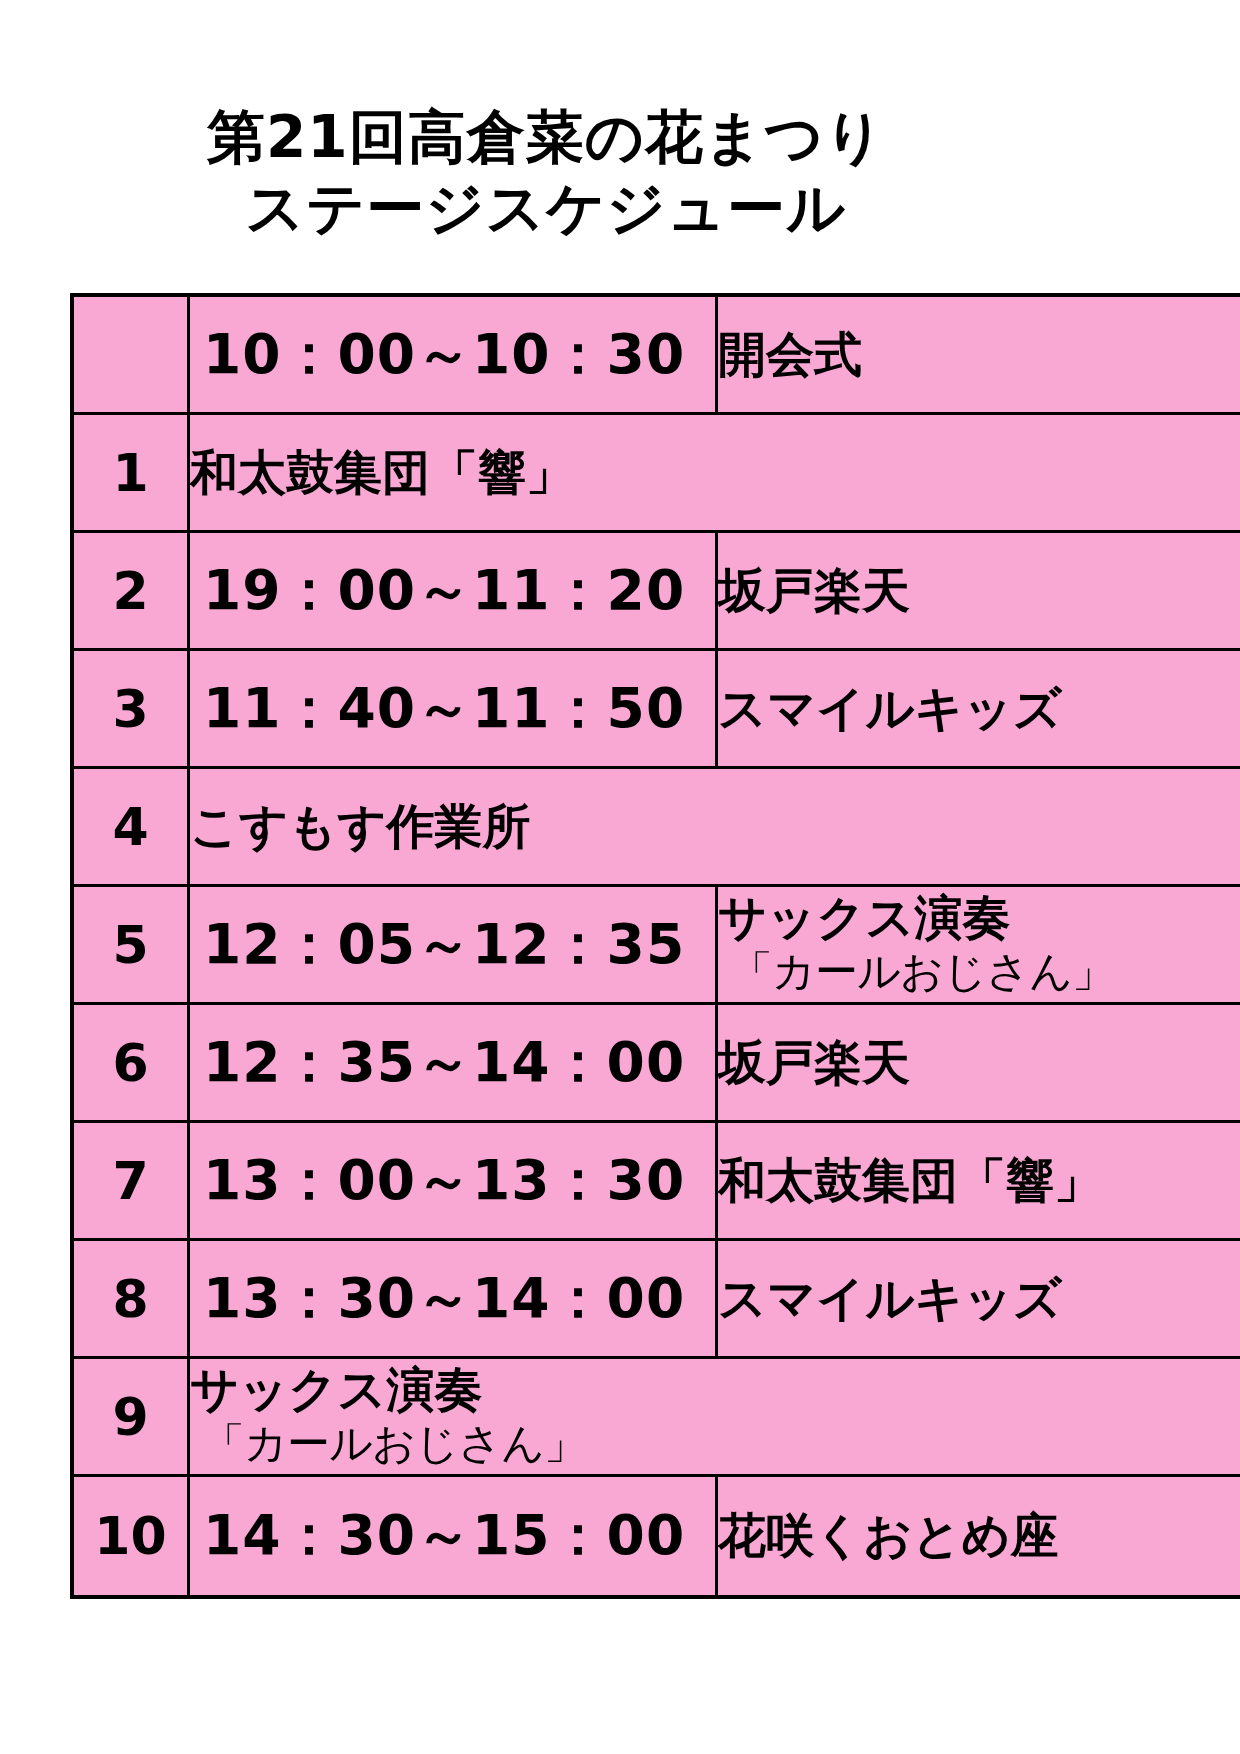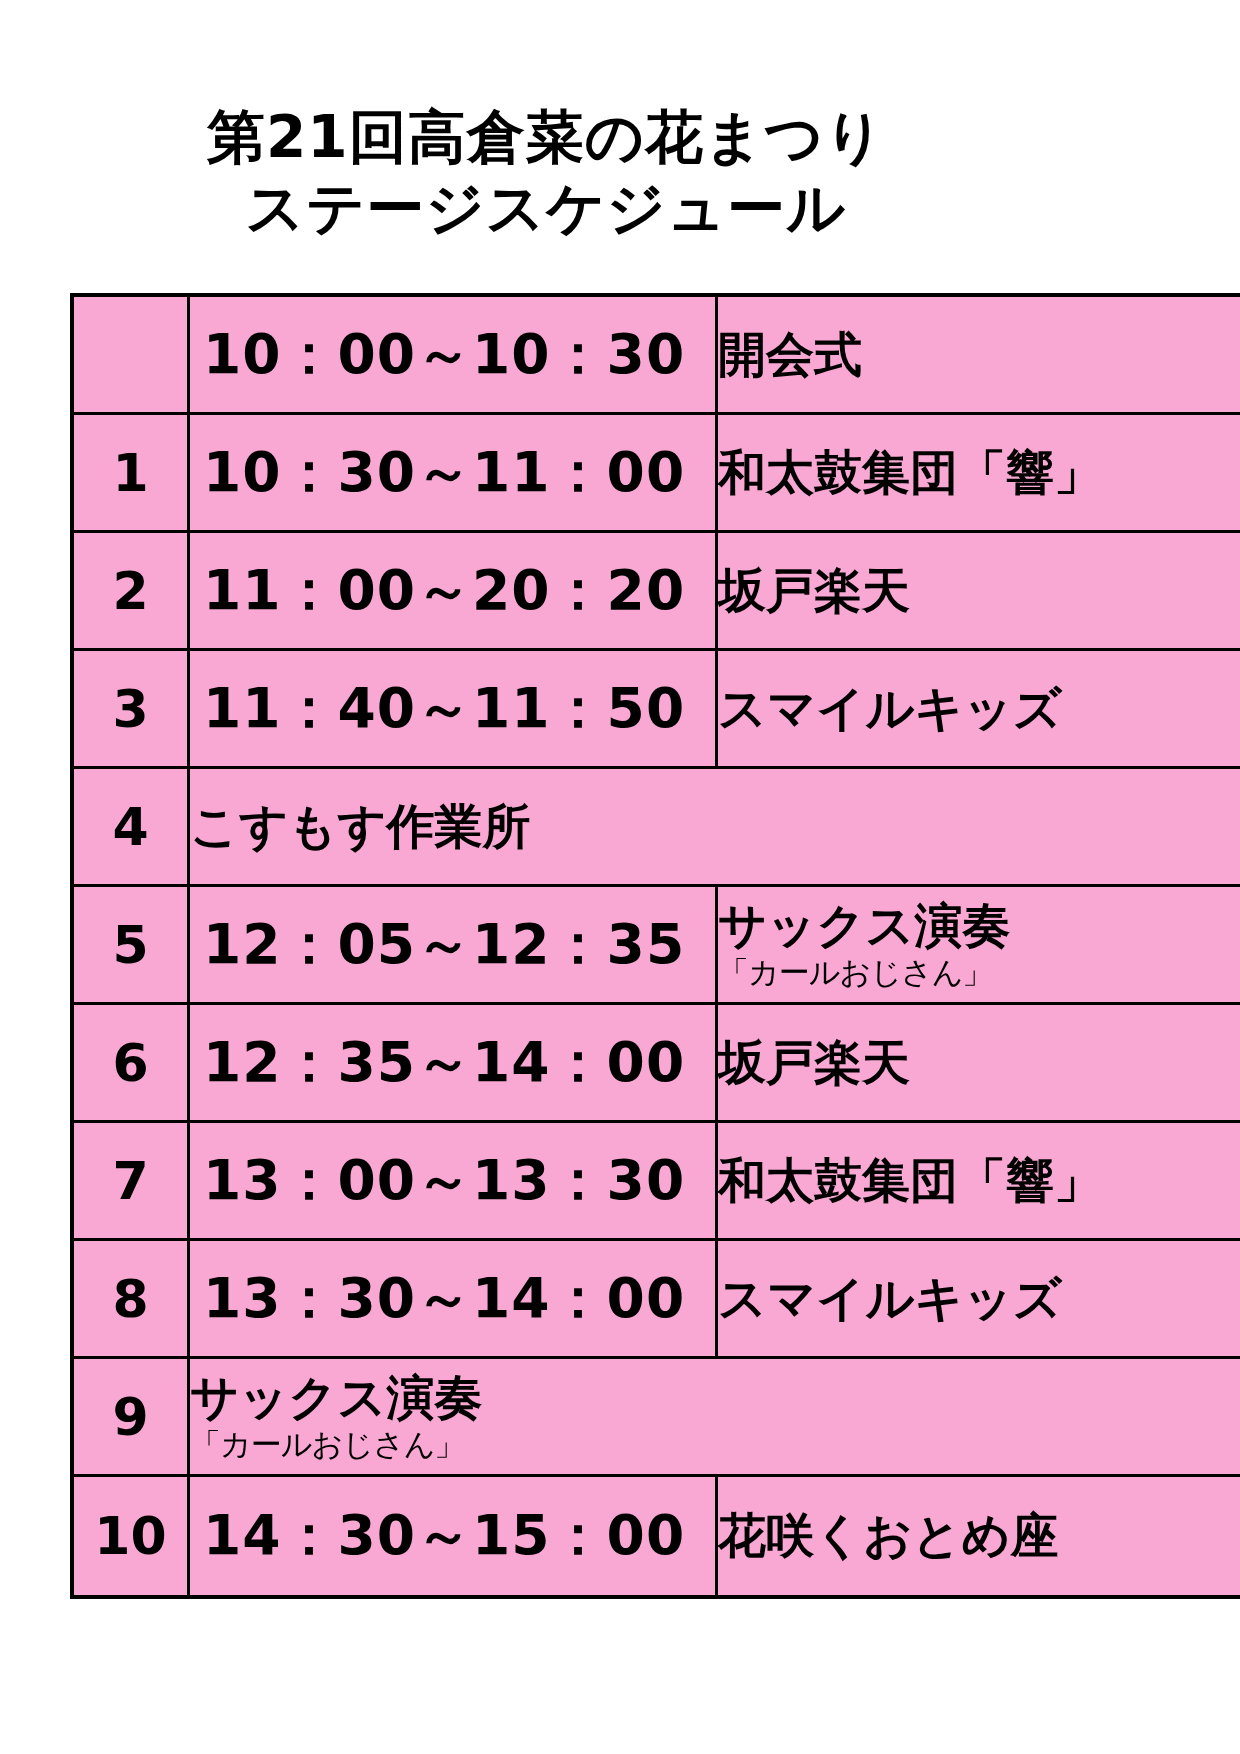--- a/index.html
+++ b/index.html
@@ -69,25 +69,26 @@
     justify-content: center;
     padding-left: 0;
   }
   .act-main {
     font-size: 48px;
     font-weight: bold;
     line-height: 1.15;
     white-space: nowrap;
   }
   .act-sub {
-    font-size: 31px;
+    font-size: 43px;
     font-weight: normal;
     line-height: 1.25;
     letter-spacing: -1px;
     white-space: nowrap;
+    margin-left: 12px;
   }
 </style>
 </head>
 <body>
 
 <div class="title-block">
   <div>第21回高倉菜の花まつり</div>
   <div>ステージスケジュール</div>
 </div>
 
@@ -97,30 +98,29 @@
     <div class="cell cell-no"></div>
     <div class="cell cell-time">10：00～10：30</div>
     <div class="cell cell-act">
       <div class="act-main">開会式</div>
       <div class="act-sub"></div>
     </div>
   </div>
 
   <div class="trow">
     <div class="cell cell-no">1</div>
-    <div class="cell cell-time">10：30～11：00</div>
     <div class="cell cell-act">
       <div class="act-main">和太鼓集団「響」</div>
       <div class="act-sub"></div>
     </div>
   </div>
 
   <div class="trow">
     <div class="cell cell-no">2</div>
-    <div class="cell cell-time">11：00～20：20</div>
+    <div class="cell cell-time">19：00～11：20</div>
     <div class="cell cell-act">
       <div class="act-main">坂戸楽天</div>
       <div class="act-sub"></div>
     </div>
   </div>
 
   <div class="trow">
     <div class="cell cell-no">3</div>
     <div class="cell cell-time">11：40～11：50</div>
     <div class="cell cell-act">

